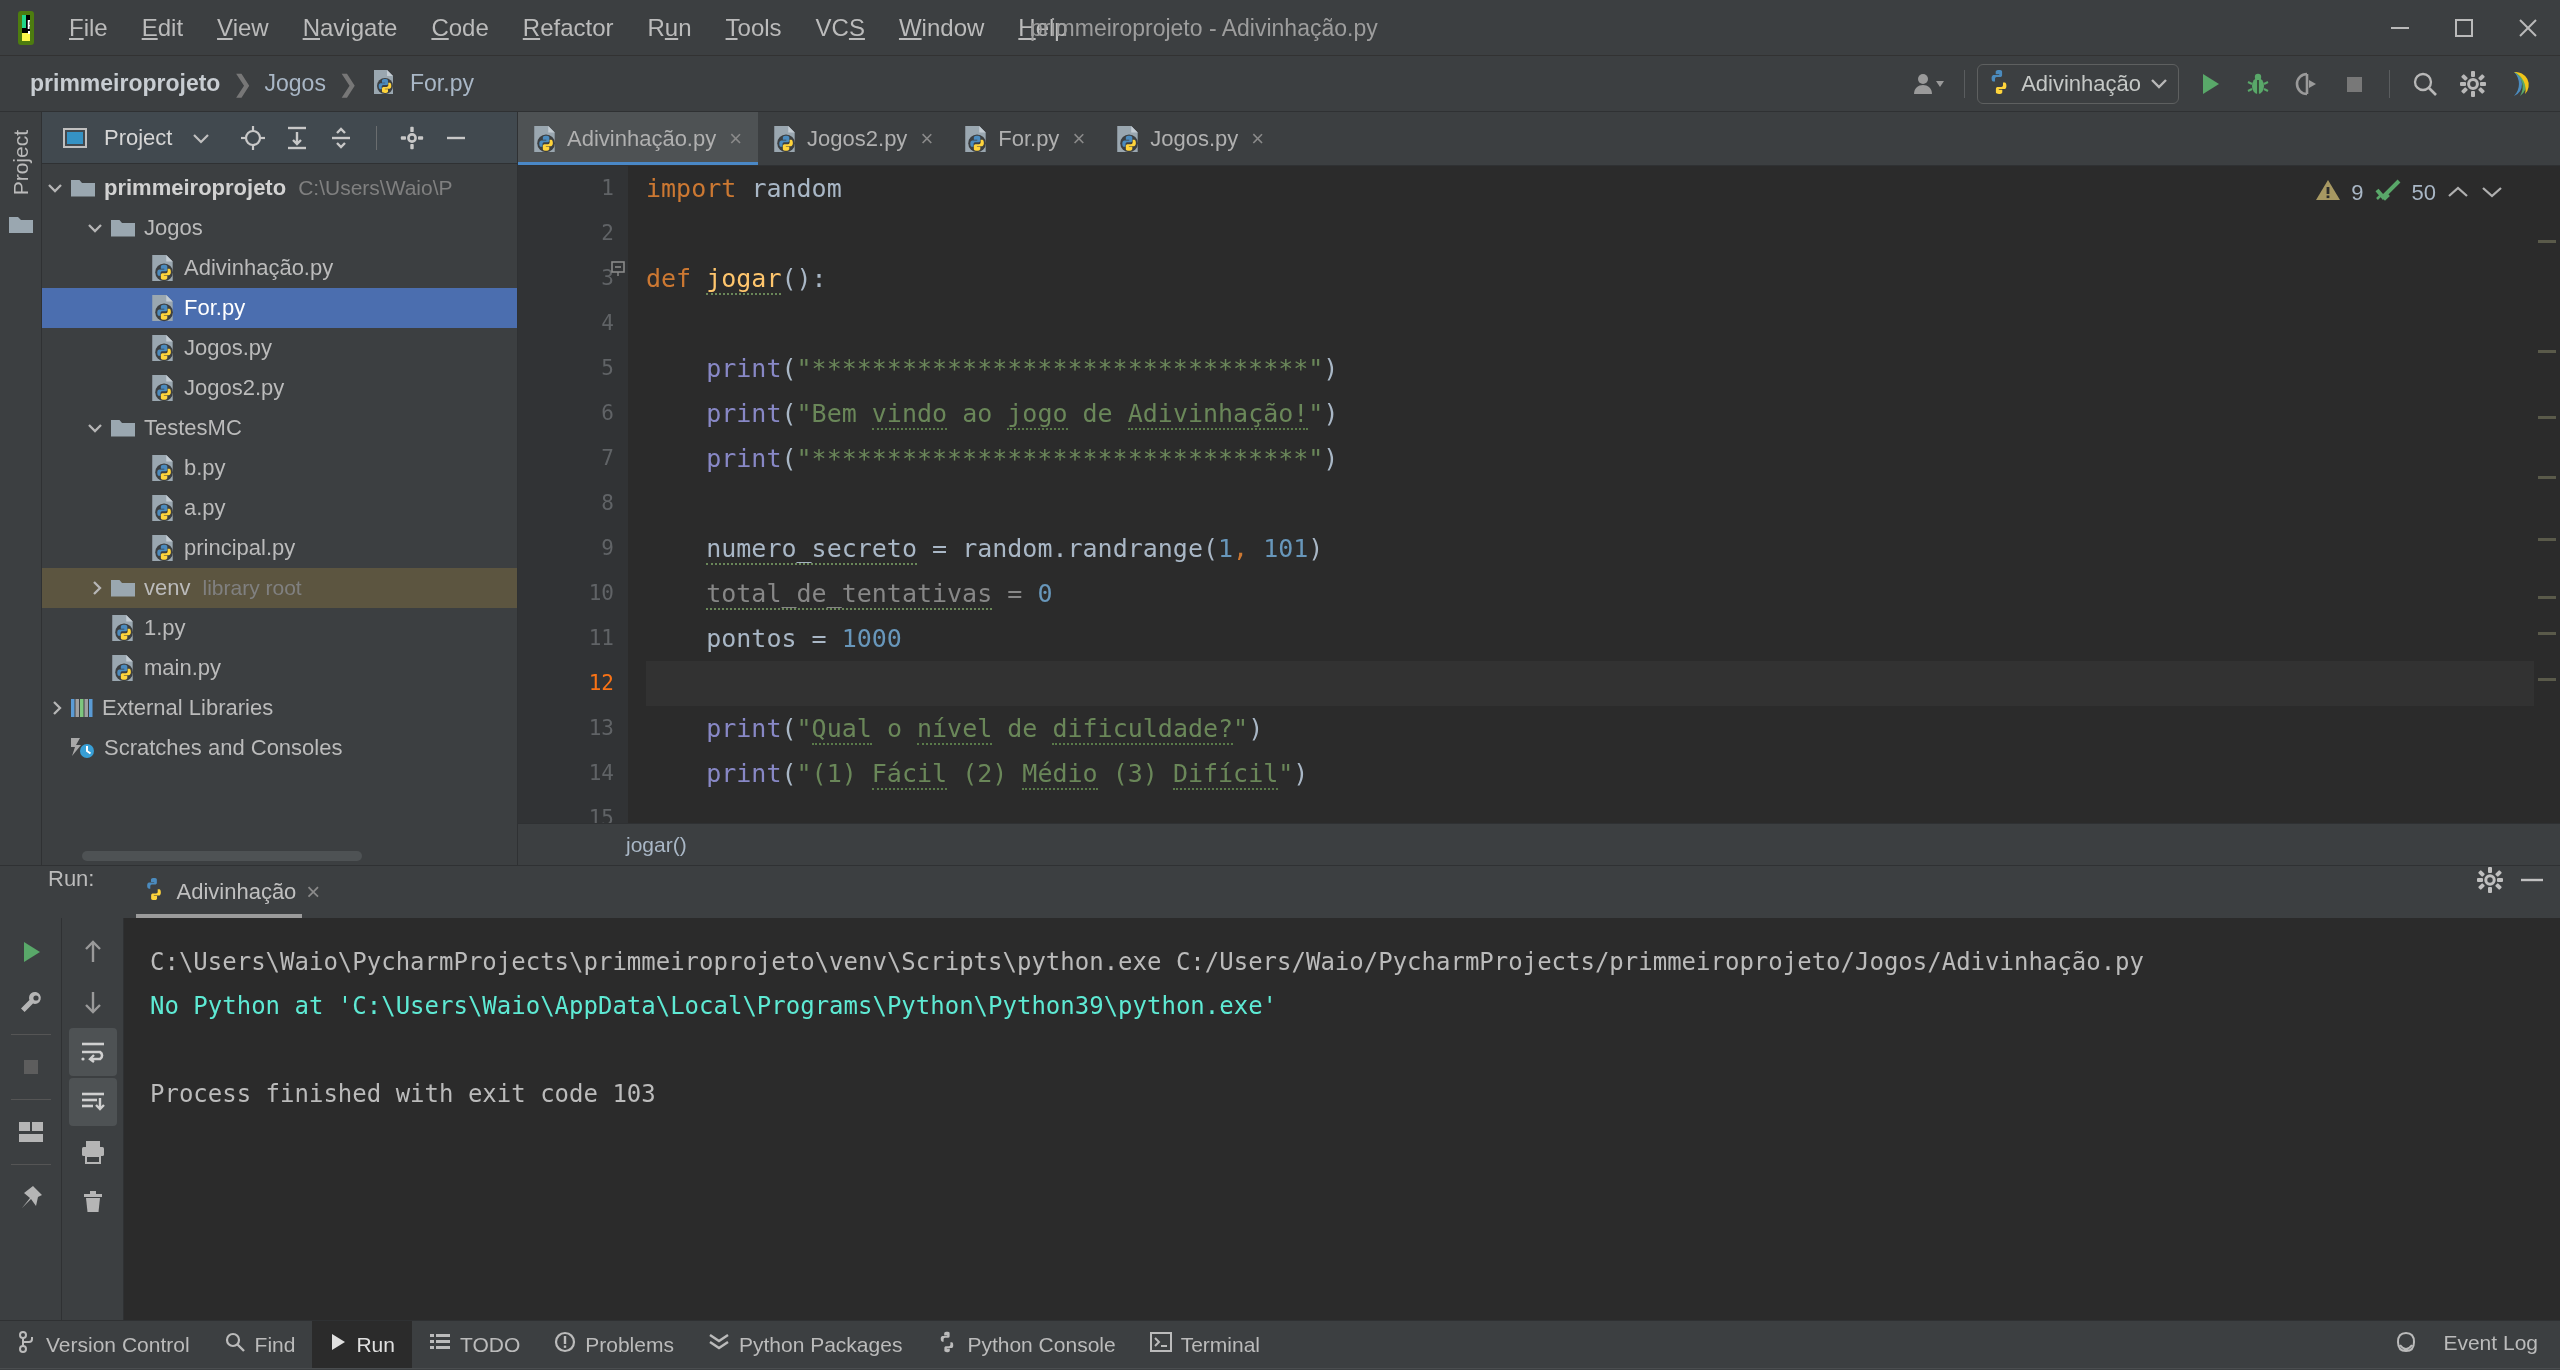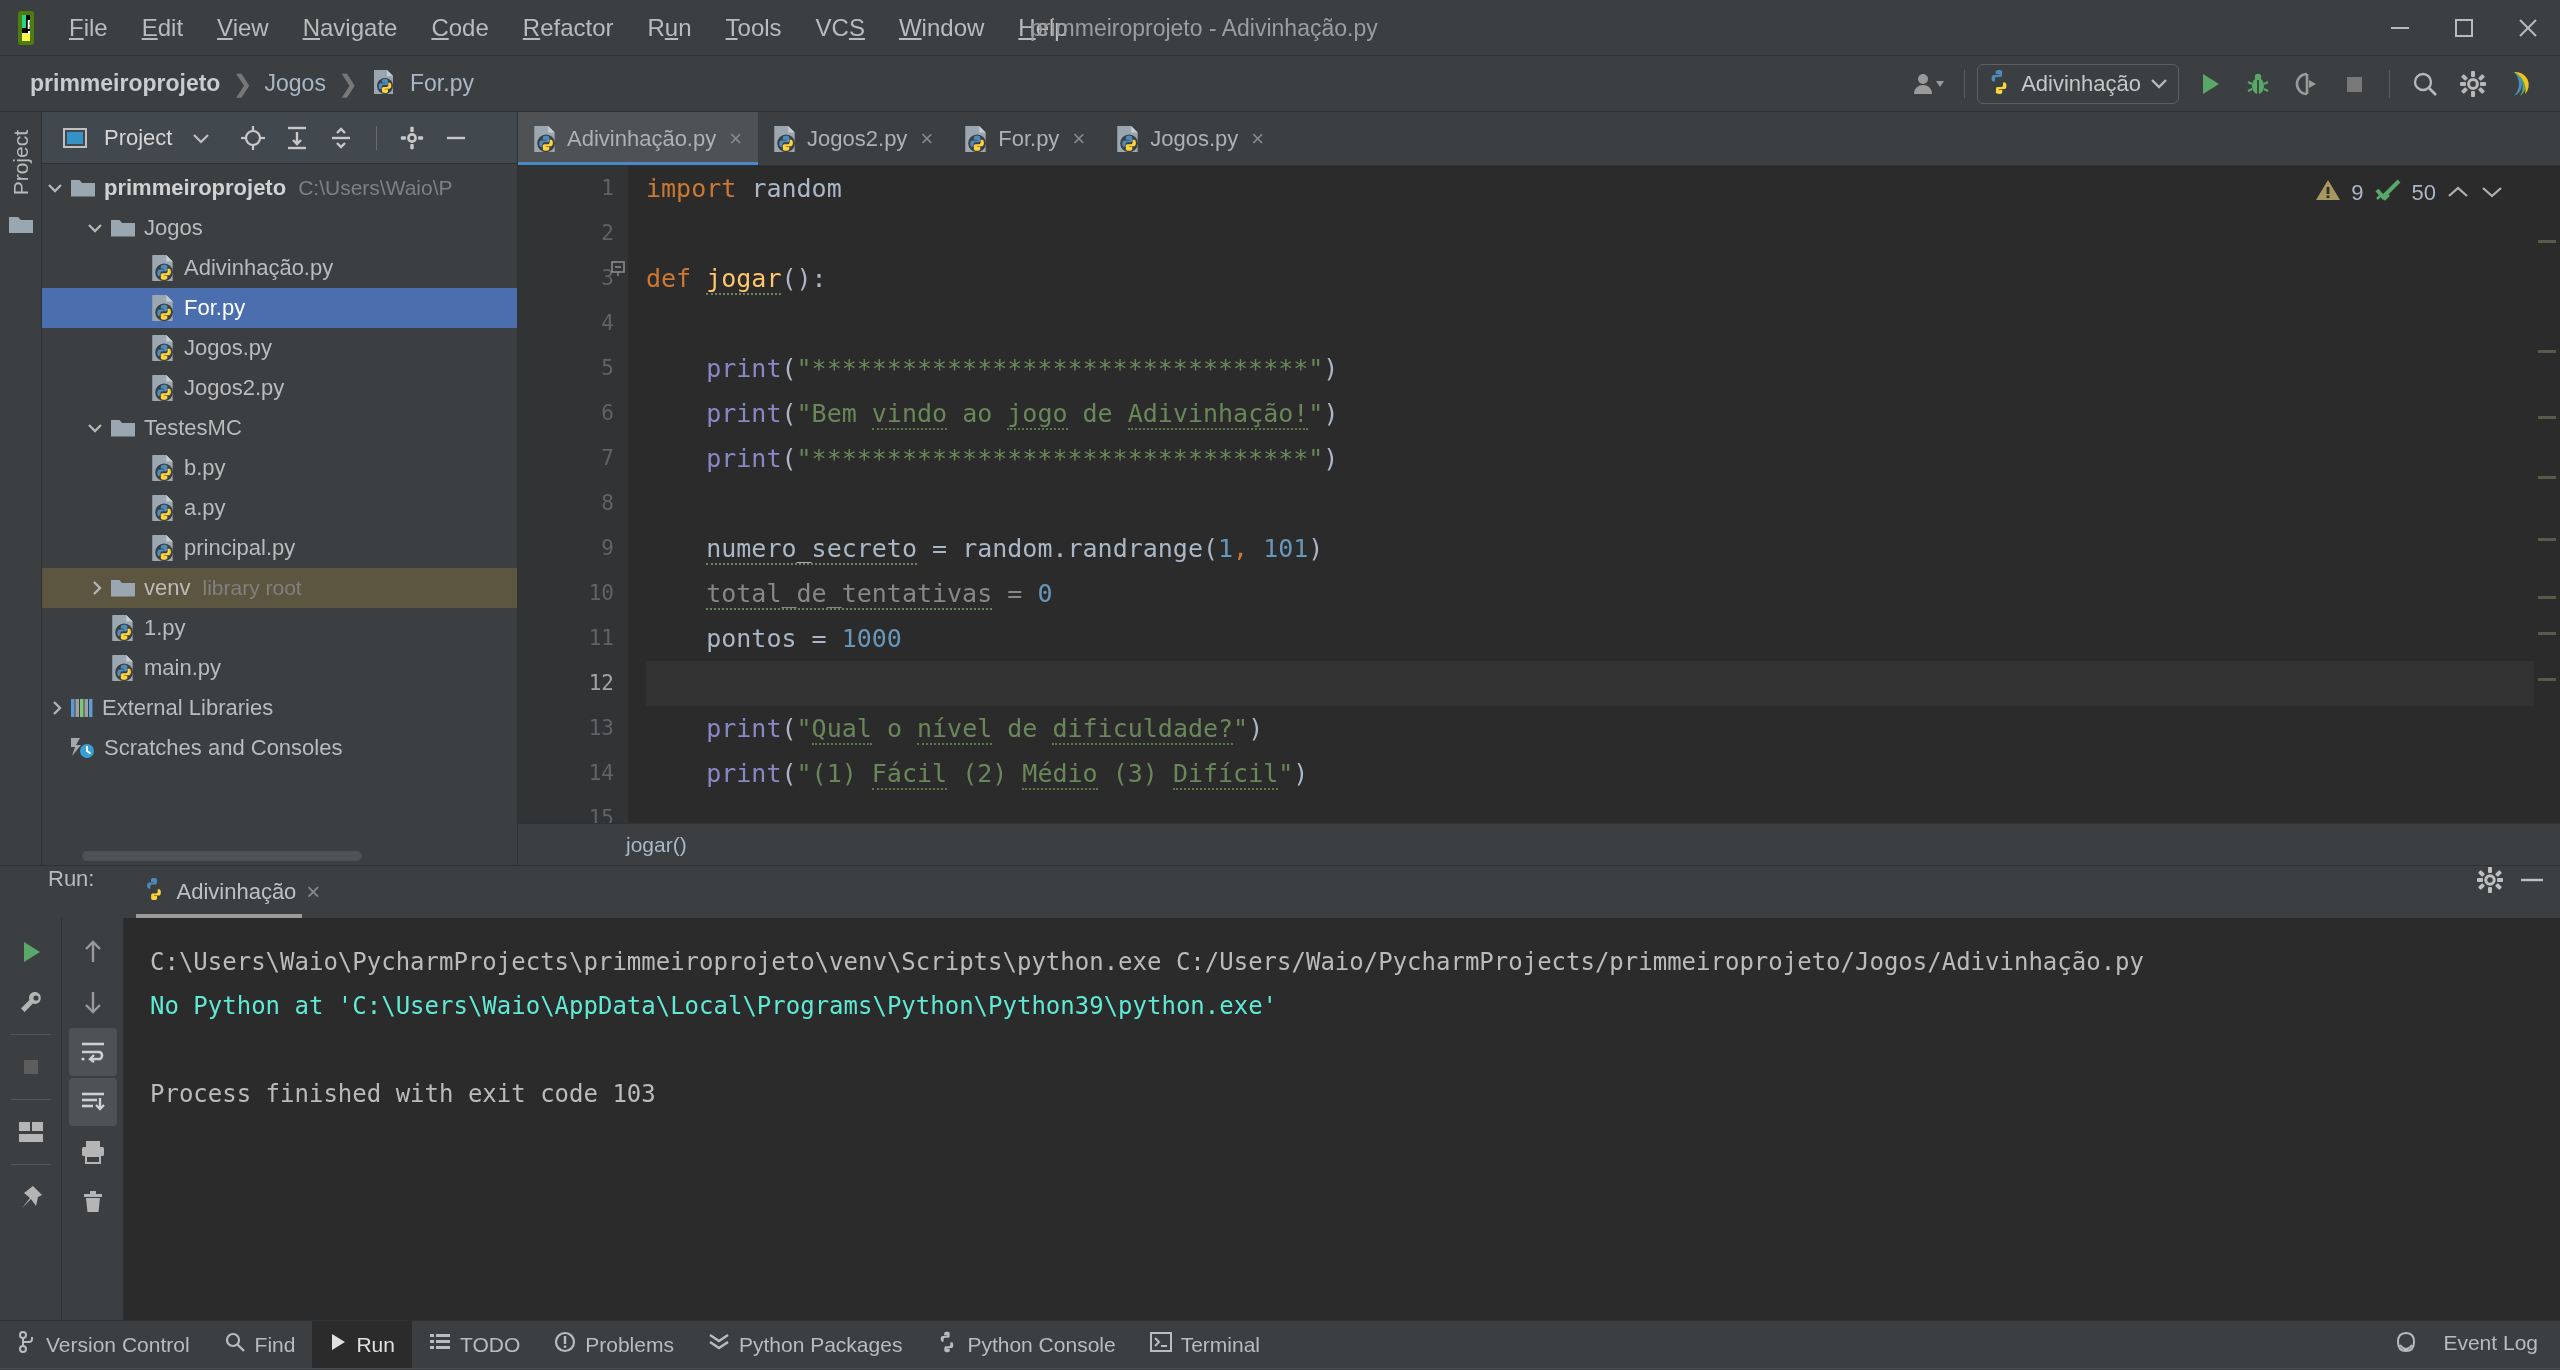--- a/index.html
+++ b/index.html
@@ -102,21 +102,21 @@
          color:#b0b0b0; position:relative; white-space:nowrap;}
   .tab.active { background:#4e5254; }
   .tab.active::after { content:""; position:absolute; left:0; right:0; bottom:0; height:3px; background:#4a88c7;}
   .tab .x { color:#8a8a8a; font-size:22px; margin-left:4px;}
 
   #editor-body { flex:1; display:flex; background:#2b2b2b; position:relative; overflow:hidden;}
   #gutter { width: 110px; background:#313335; flex:none; position:relative;
             font-family:"DejaVu Sans Mono", monospace; }
   #gutter .ln { height:45px; line-height:45px; text-align:right; padding-right:14px;
                 color:#606366; font-size:21px;}
-  #gutter .ln.cur { color:#a3a3a3; }
+  #gutter .ln.cur { color:#f97316; }
   #gutter .fold { position:absolute; right:2px; font-size:18px; color:#8a8a8a; }
   #code { flex:1; position:relative; font-family:"DejaVu Sans Mono", monospace;
           font-size:25px; padding-left: 18px; overflow:hidden;}
   .cl { height:45px; line-height:45px; white-space:pre; color:#a9b7c6;}
   .cl.hl { background:#323232; }
   .kw { color:#cc7832; }
   .fn { color:#ffc66d; }
   .bi { color:#8888c6; }
   .st { color:#6a8759; }
   .nu { color:#6897bb; }

